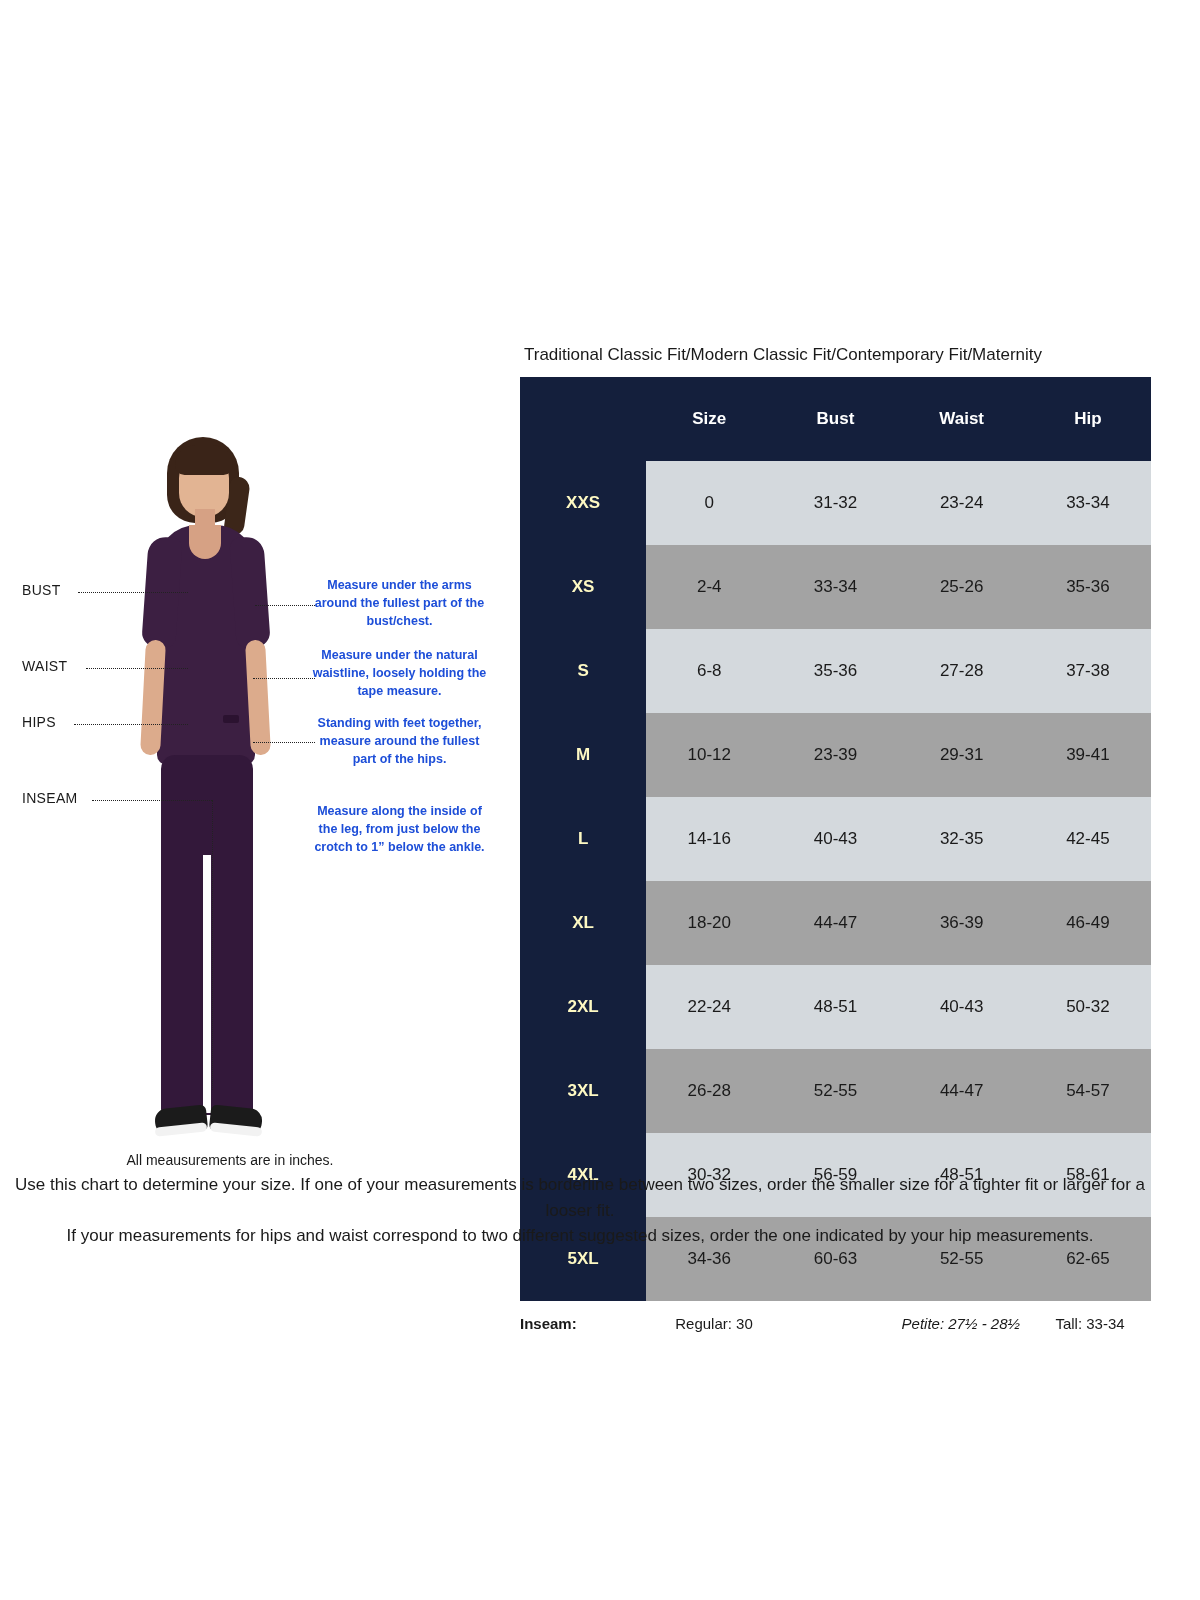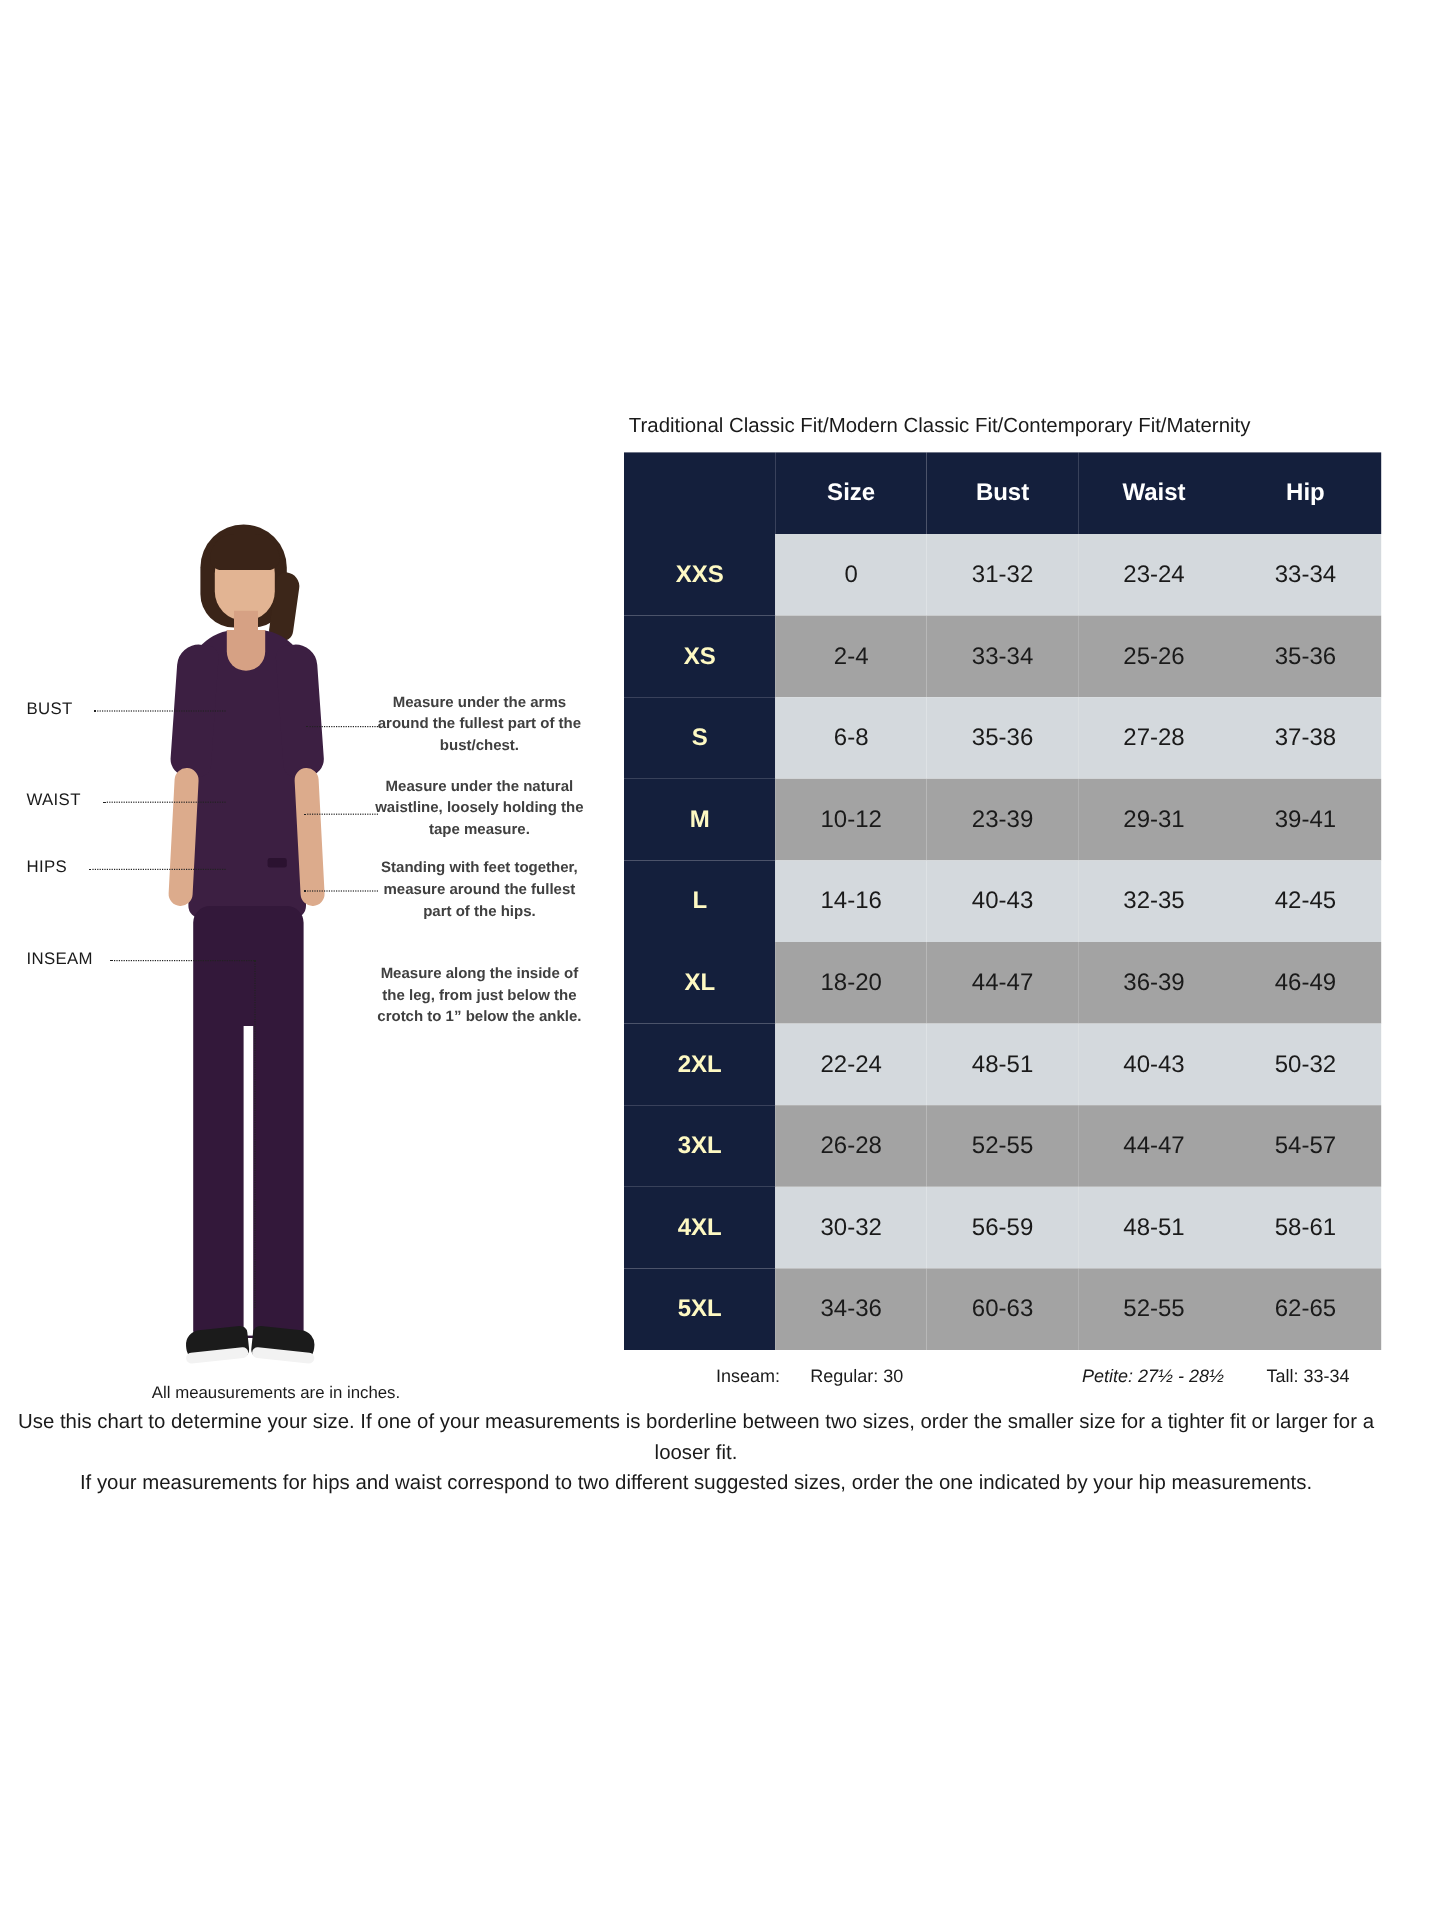--- a/index.html
+++ b/index.html
@@ -194,21 +194,21 @@
     border-left: 1px dotted #222;
   }
 
   .guide-text {
     position: absolute;
     width: 175px;
     text-align: center;
     font-size: 12.5px;
     line-height: 1.45;
     font-weight: bold;
-    color: #404040;
+    color: #1d4ed8;
   }
 
   .all-meas {
     position: absolute;
     left: 60px;
     top: 752px;
     width: 340px;
     text-align: center;
     font-size: 14px;
     color: #1a1a1a;
@@ -227,22 +227,22 @@
     margin: 0 0 12px 4px;
     white-space: nowrap;
   }
   table.size-table {
     border-collapse: collapse;
     width: 631px;
     table-layout: fixed;
   }
   table.size-table th, table.size-table td {
     text-align: center;
-    font-size: 20px;
-    height: 68px;
+    font-size: 17px;
+    height: 84px;
     padding: 0;
   }
   thead th {
     background: #141f3c;
     color: #ffffff;
     font-weight: bold;
     height: 36px;
     font-size: 15px;
   }
   thead th.corner {
@@ -265,22 +265,22 @@
     color: #1a1a1a;
   }
   .inseam-row {
     display: flex;
     align-items: center;
     margin-top: 14px;
     font-size: 15px;
   }
   .inseam-label {
     width: 130px;
-    text-align: right;
-    font-weight: normal;
+    text-align: left;
+    font-weight: bold;
   }
   .inseam-reg { width: 128px; text-align: center; }
   .inseam-pet { flex: 1; text-align: right; font-style: italic; }
   .inseam-tall { width: 140px; text-align: center; }
 
   
   #footer-note {
     position: absolute;
     left: 0;
     top: 1172px;

